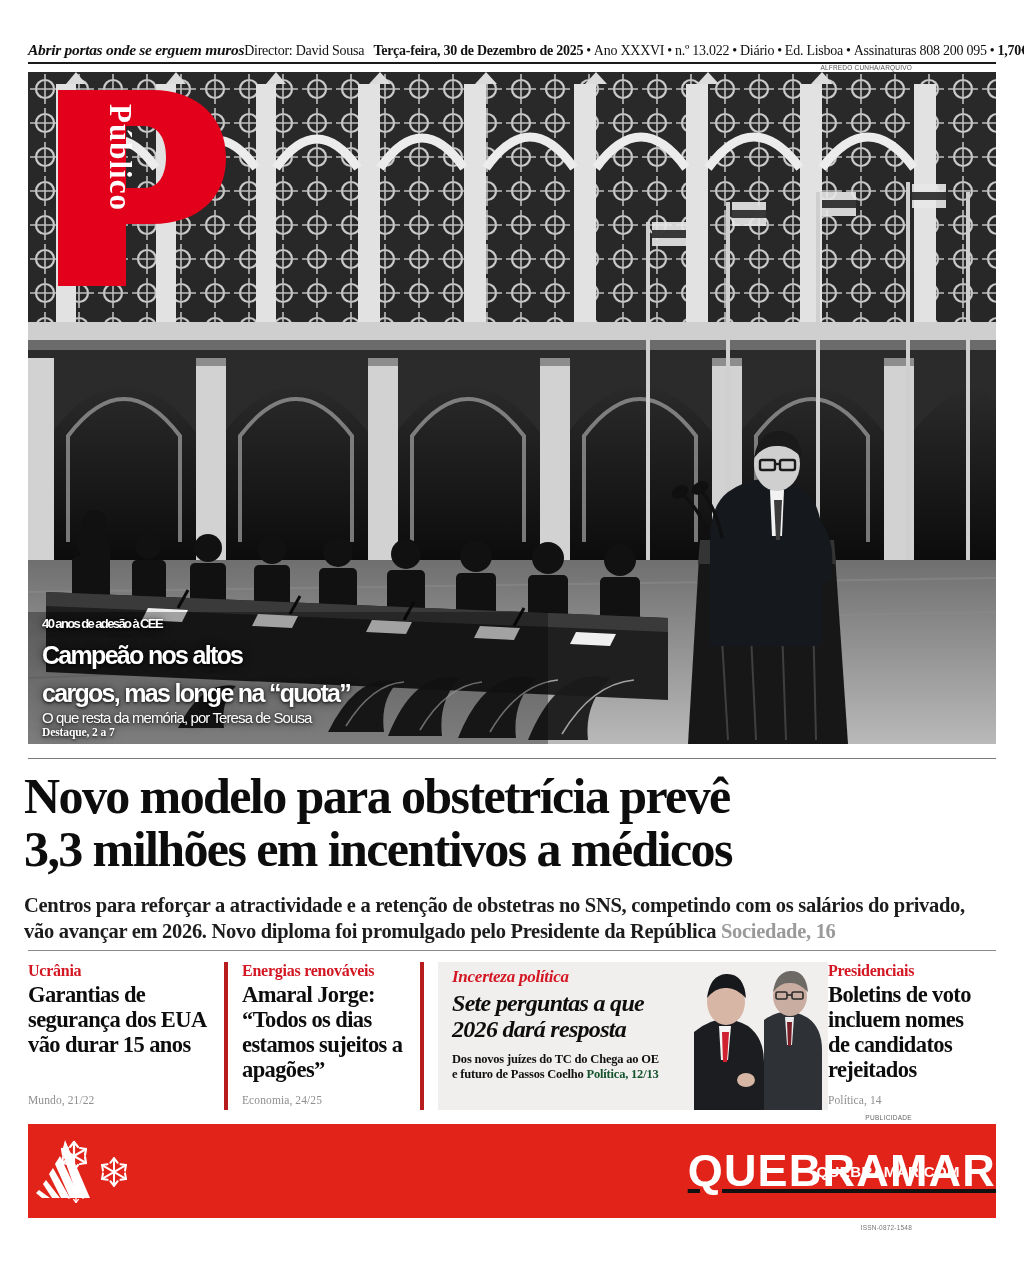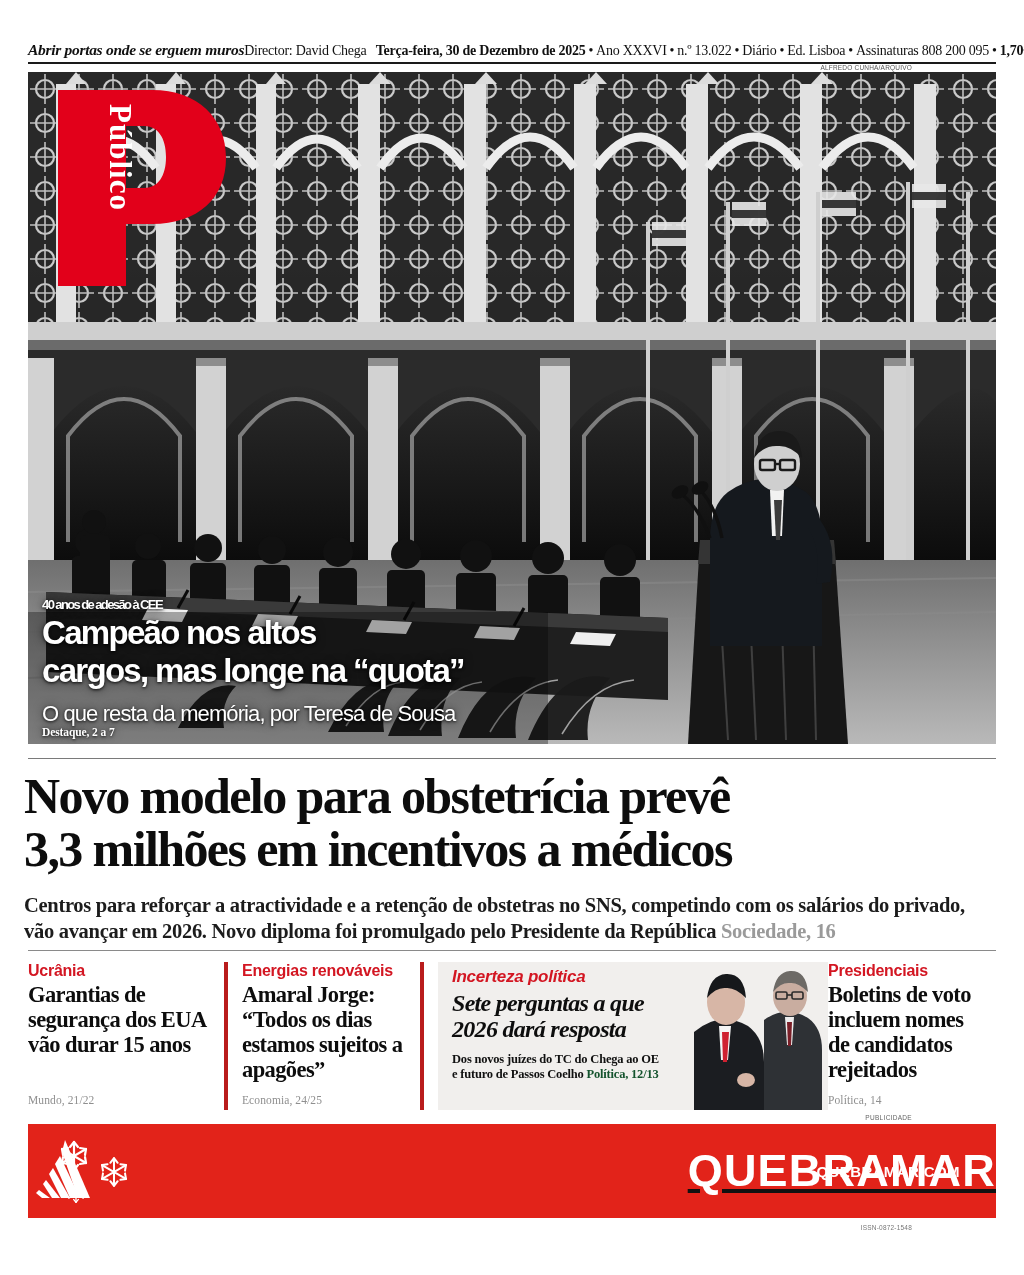--- a/index.html
+++ b/index.html
@@ -104,33 +104,33 @@
     font-family: "Liberation Sans", sans-serif;
     font-weight: bold;
     font-size: 13px;
     letter-spacing: -1.6px;
     line-height: 1.06;
     white-space: nowrap;
   }
   .cap-head {
     font-family: "Liberation Sans", sans-serif;
     font-weight: bold;
-    font-size: 33px;
+    font-size: 25px;
     letter-spacing: -1.7px;
     line-height: 1.07;
-    margin-top: 3px;
+    margin-top: 11px;
     white-space: nowrap;
   }
   .cap-sub {
     font-family: "Liberation Sans", sans-serif;
     font-weight: normal;
-    font-size: 22px;
+    font-size: 15px;
     letter-spacing: -0.9px;
     line-height: 1.15;
-    margin-top: 12px;
+    margin-top: 2px;
     white-space: nowrap;
   }
   .cap-ref {
     font-family: "Liberation Serif", serif;
     font-weight: bold;
     font-size: 11.5px;
     letter-spacing: -0.1px;
     white-space: nowrap;
   }
 
@@ -185,21 +185,21 @@
     position: relative;
     padding: 0 14px 0 0;
   }
   .col + .col { border-left: 4px solid #b91c1c; padding-left: 14px; }
   .col-1 { width: 196px; }
   .col-2 { width: 196px; }
   .col-3 { width: 390px; padding-right: 0; }
   .col-4 { width: 186px; }
 
   .kicker {
-    font-family: Liberation Sans, sans-serif;
+    font-family: Liberation Serif, serif;
     font-weight: bold;
     font-size: 16px;
     letter-spacing: -0.25px;
     color: #d31622;
     line-height: 1.1;
     margin-bottom: 3px;
   }
   .kicker.ital { font-style: italic; font-size: 17px; }
   .brief-h {
     font-family: "Liberation Serif", serif;
@@ -308,21 +308,21 @@
   }
 </style>
 </head>
 <body>
 
 <div class="page">
 
   <div class="masthead">
     <div class="slogan">Abrir portas onde se erguem muros</div>
     <div class="masthead-info">
-      <span class="mi-reg">Director: David Chega</span>
+      <span class="mi-reg">Director: David Sousa</span>
       <span class="mi-sep">&nbsp;</span>
       <span class="mi-bold">Terça-feira, 30 de Dezembro de 2025</span>
       <span class="mi-sep">•</span>
       <span class="mi-reg">Ano XXXVI</span>
       <span class="mi-sep">•</span>
       <span class="mi-reg">n.º 13.022</span>
       <span class="mi-sep">•</span>
       <span class="mi-reg">Diário</span>
       <span class="mi-sep">•</span>
       <span class="mi-reg">Ed. Lisboa</span>

